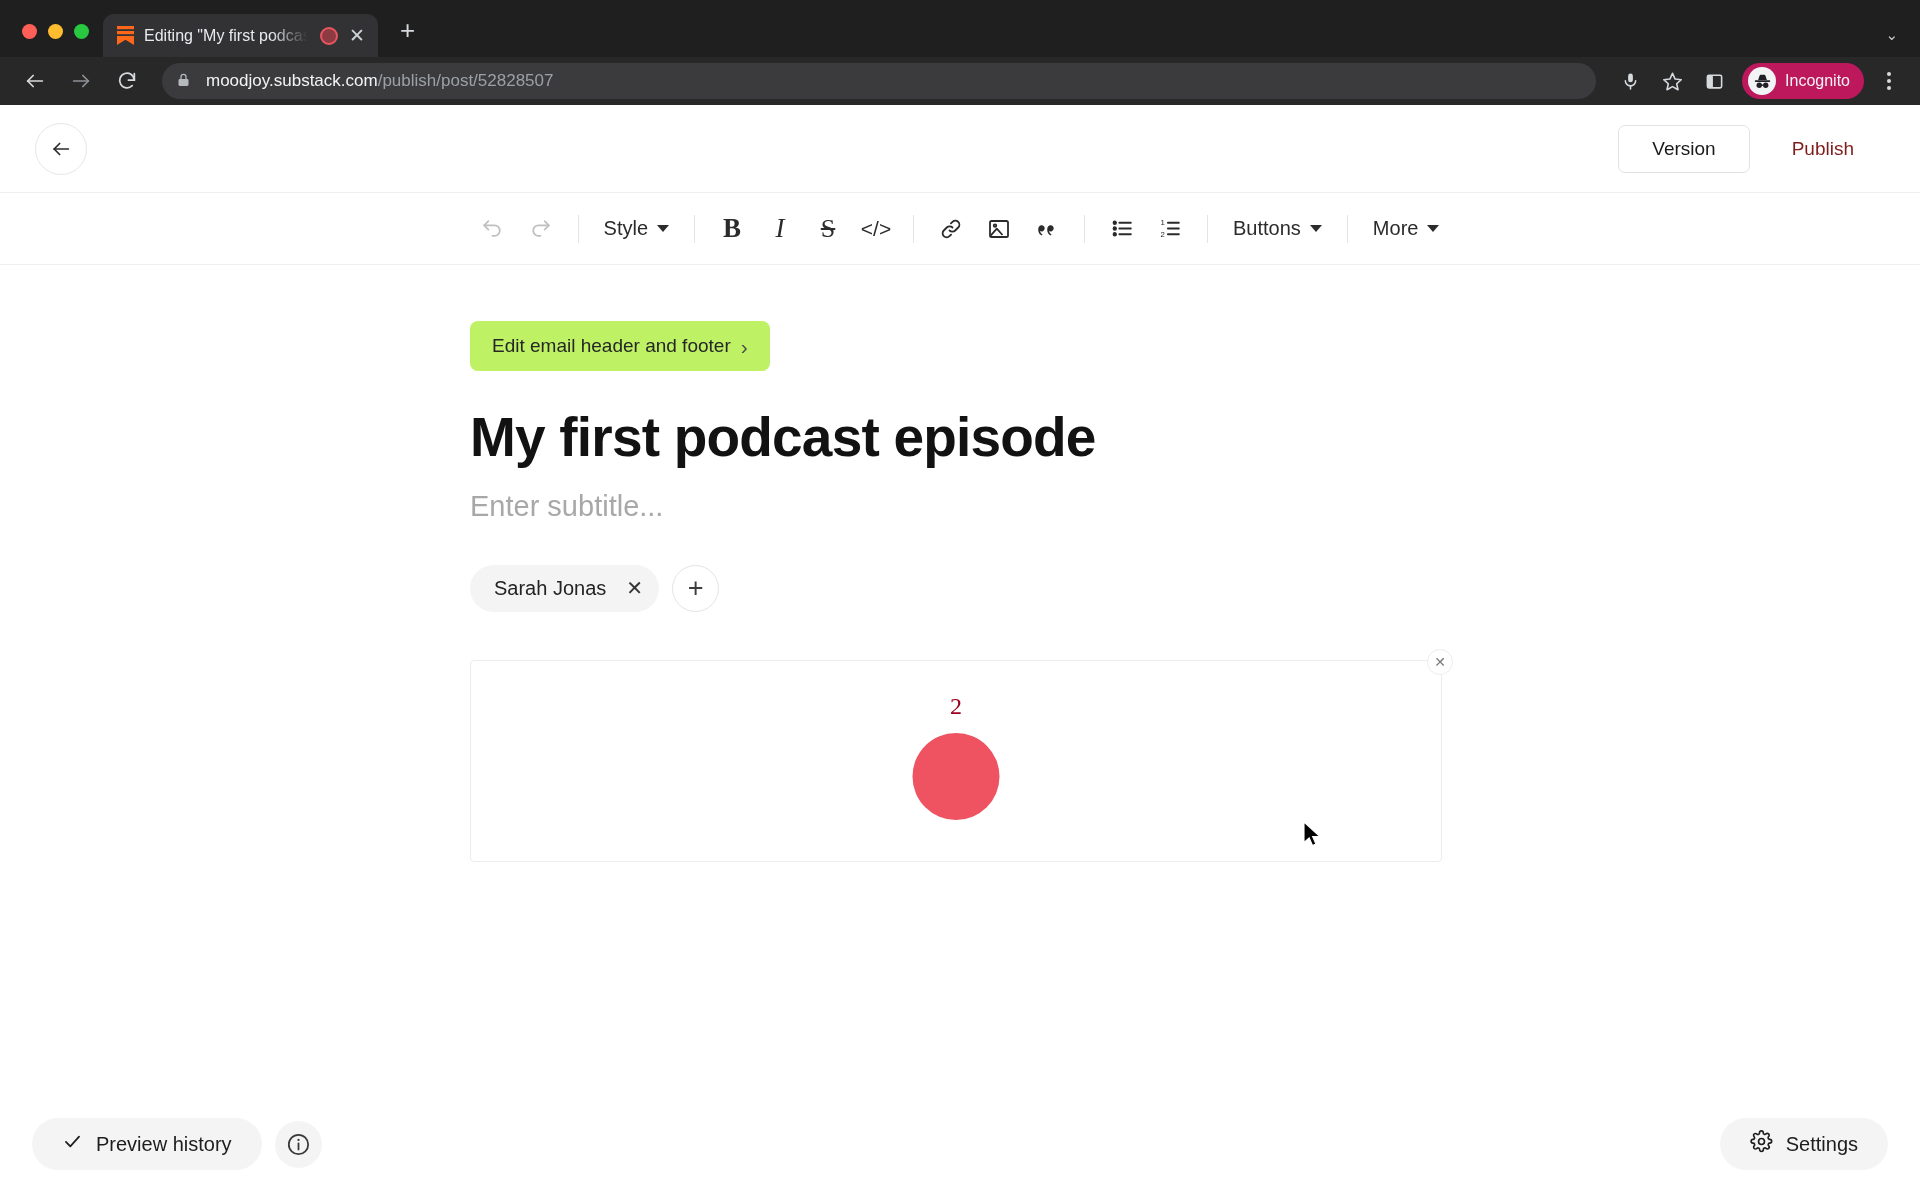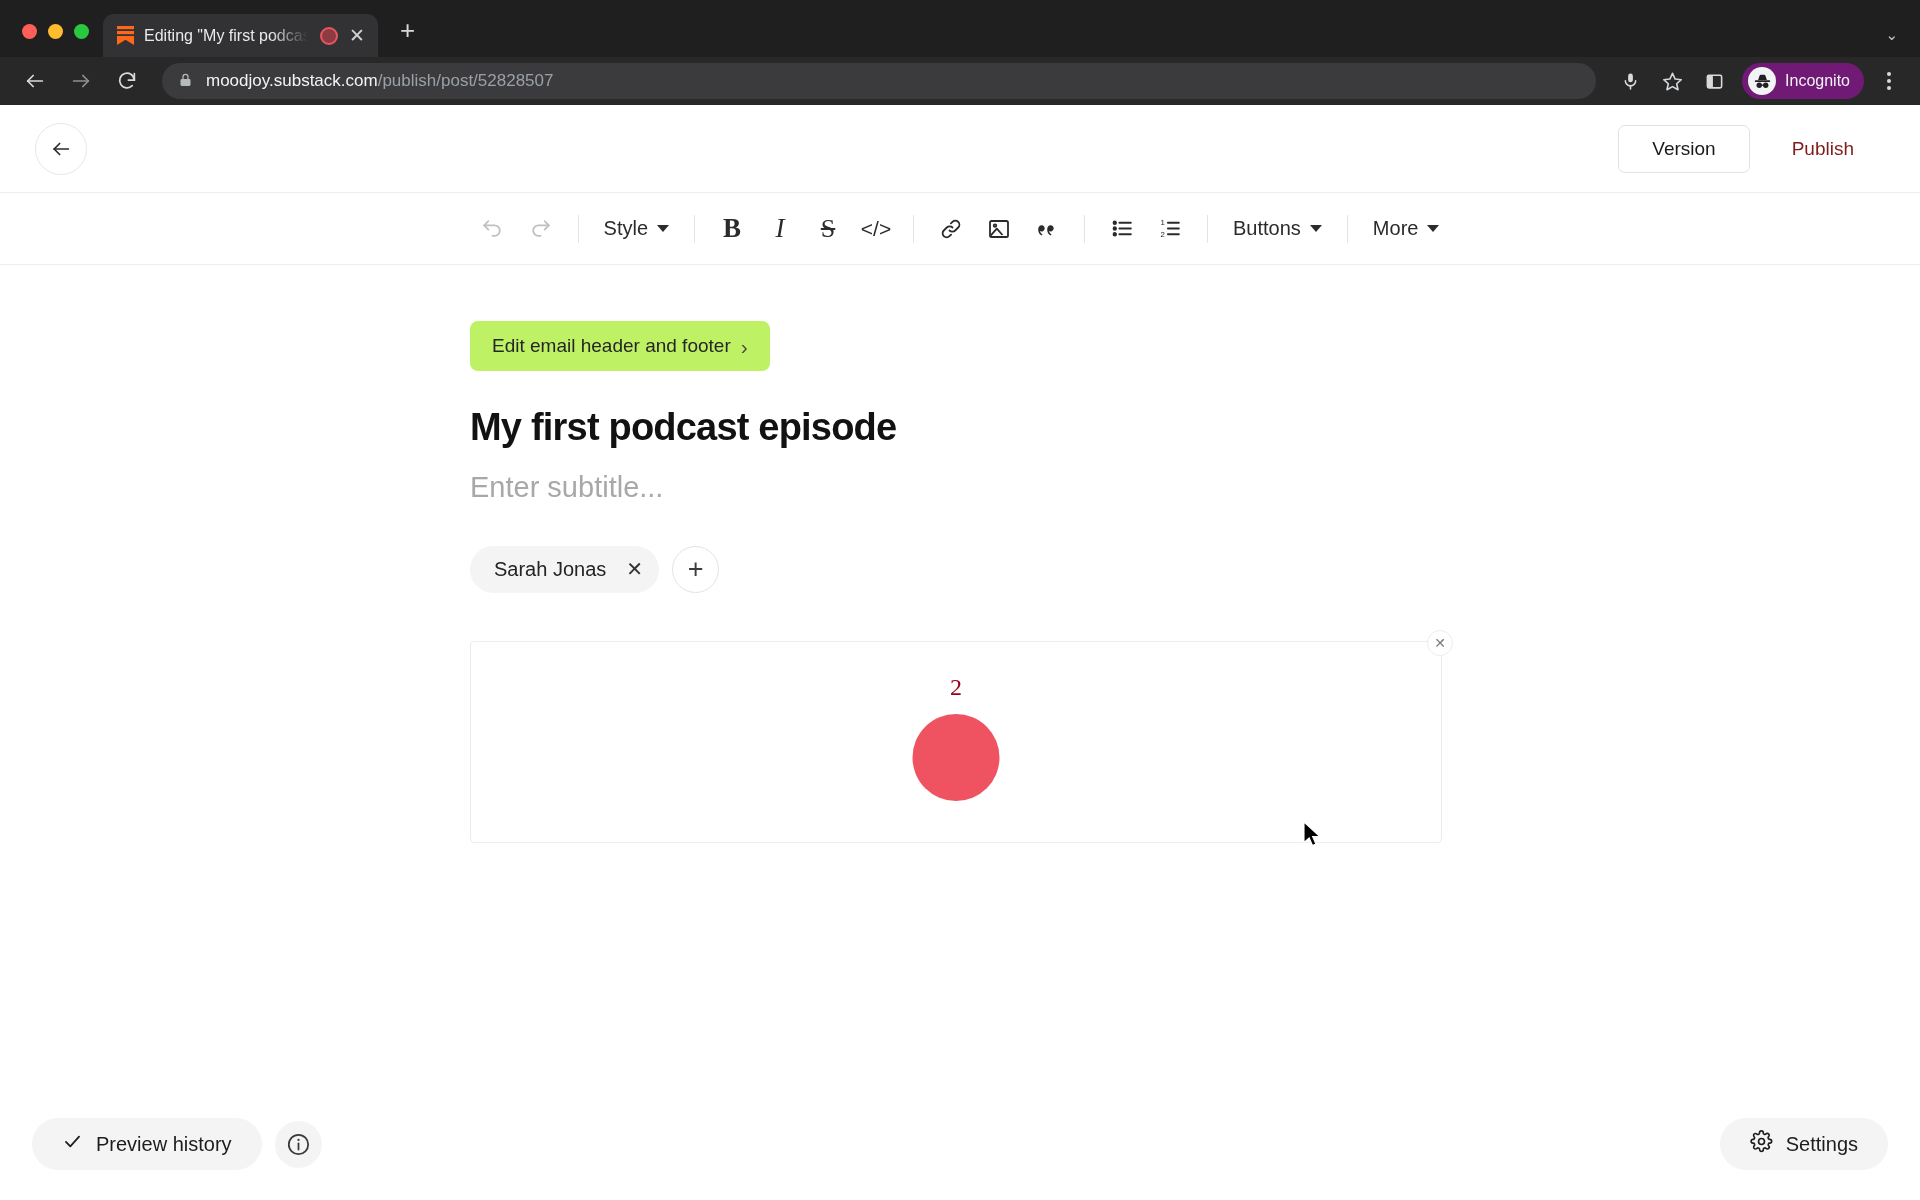--- a/index.html
+++ b/index.html
@@ -45,30 +45,29 @@
 
   .omnibar {
     height: 48px; background: #282829;
     display: flex; align-items: center; padding: 0 14px; gap: 4px;
   }
   .navbtn { width: 42px; height: 42px; display: flex; align-items: center; justify-content: center; color: #d7dadd; }
   .urlbox {
     flex: 1; height: 36px; background: #3b3b3d; border-radius: 18px;
     display: flex; align-items: center; padding: 12px 14px; margin: 8px 10px;
     min-width: 0;
-    text-align: center;
   }
   .lock { width: 18px; height: 18px; margin-right: 12px; flex: none; color: #b7babd; }
   .urltext { font-size: 17px; color: #f1f3f4; white-space: nowrap; }
   .urltext .dim { color: #9aa0a6; }
   .omni-right { display: flex; align-items: center; gap: 2px; }
   .oicon { width: 40px; height: 40px; display: flex; align-items: center; justify-content: center; color: #d7dadd; }
   .incognito-pill {
     display: flex; align-items: center; gap: 9px; height: 36px;
-    padding: 0 14px 0 6px; border-radius: 18px; background: #701a75; margin-left: 6px;
+    padding: 0 14px 0 6px; border-radius: 18px; background: #be185d; margin-left: 6px;
   }
   .inc-avatar {
     width: 28px; height: 28px; border-radius: 50%; background: #f1f3f4;
     display: flex; align-items: center; justify-content: center; flex: none;
   }
   .inc-label { color: #f1f3f4; font-size: 16px; }
   .kebab { width: 34px; display: flex; flex-direction: column; align-items: center; gap: 3px; margin-left: 6px; }
   .kebab i { width: 4px; height: 4px; border-radius: 50%; background: #d7dadd; display: block; }
 
   
@@ -115,21 +114,21 @@
   .doc { width: 980px; margin: 0 auto; padding-top: 56px; position: relative; }
 
   .email-hf {
     display: inline-flex; align-items: center; gap: 10px;
     height: 50px; padding: 0 22px; border-radius: 8px; background: #bef264;
     font-size: 19px; color: #262626; font-weight: 500;
   }
   .chev-right { color: #4a4a4a; font-size: 21px; line-height: 1; }
 
   .post-title {
-    margin-top: 36px; font-size: 38px; line-height: 1.1; font-weight: bold;
+    margin-top: 36px; font-size: 55px; line-height: 1.1; font-weight: bold;
     color: #121212; letter-spacing: -0.8px;
   }
   .post-subtitle { margin-top: 22px; font-size: 29px; color: #a8a8a8; }
 
   .authors { margin-top: 42px; display: flex; align-items: center; gap: 13px; }
   .author-chip {
     height: 47px; padding: 0 16px 0 24px; border-radius: 24px; background: #f4f4f4;
     display: flex; align-items: center; gap: 20px; font-size: 20px; color: #242424;
   }
   .chip-x { font-size: 20px; color: #333; line-height: 1; }

